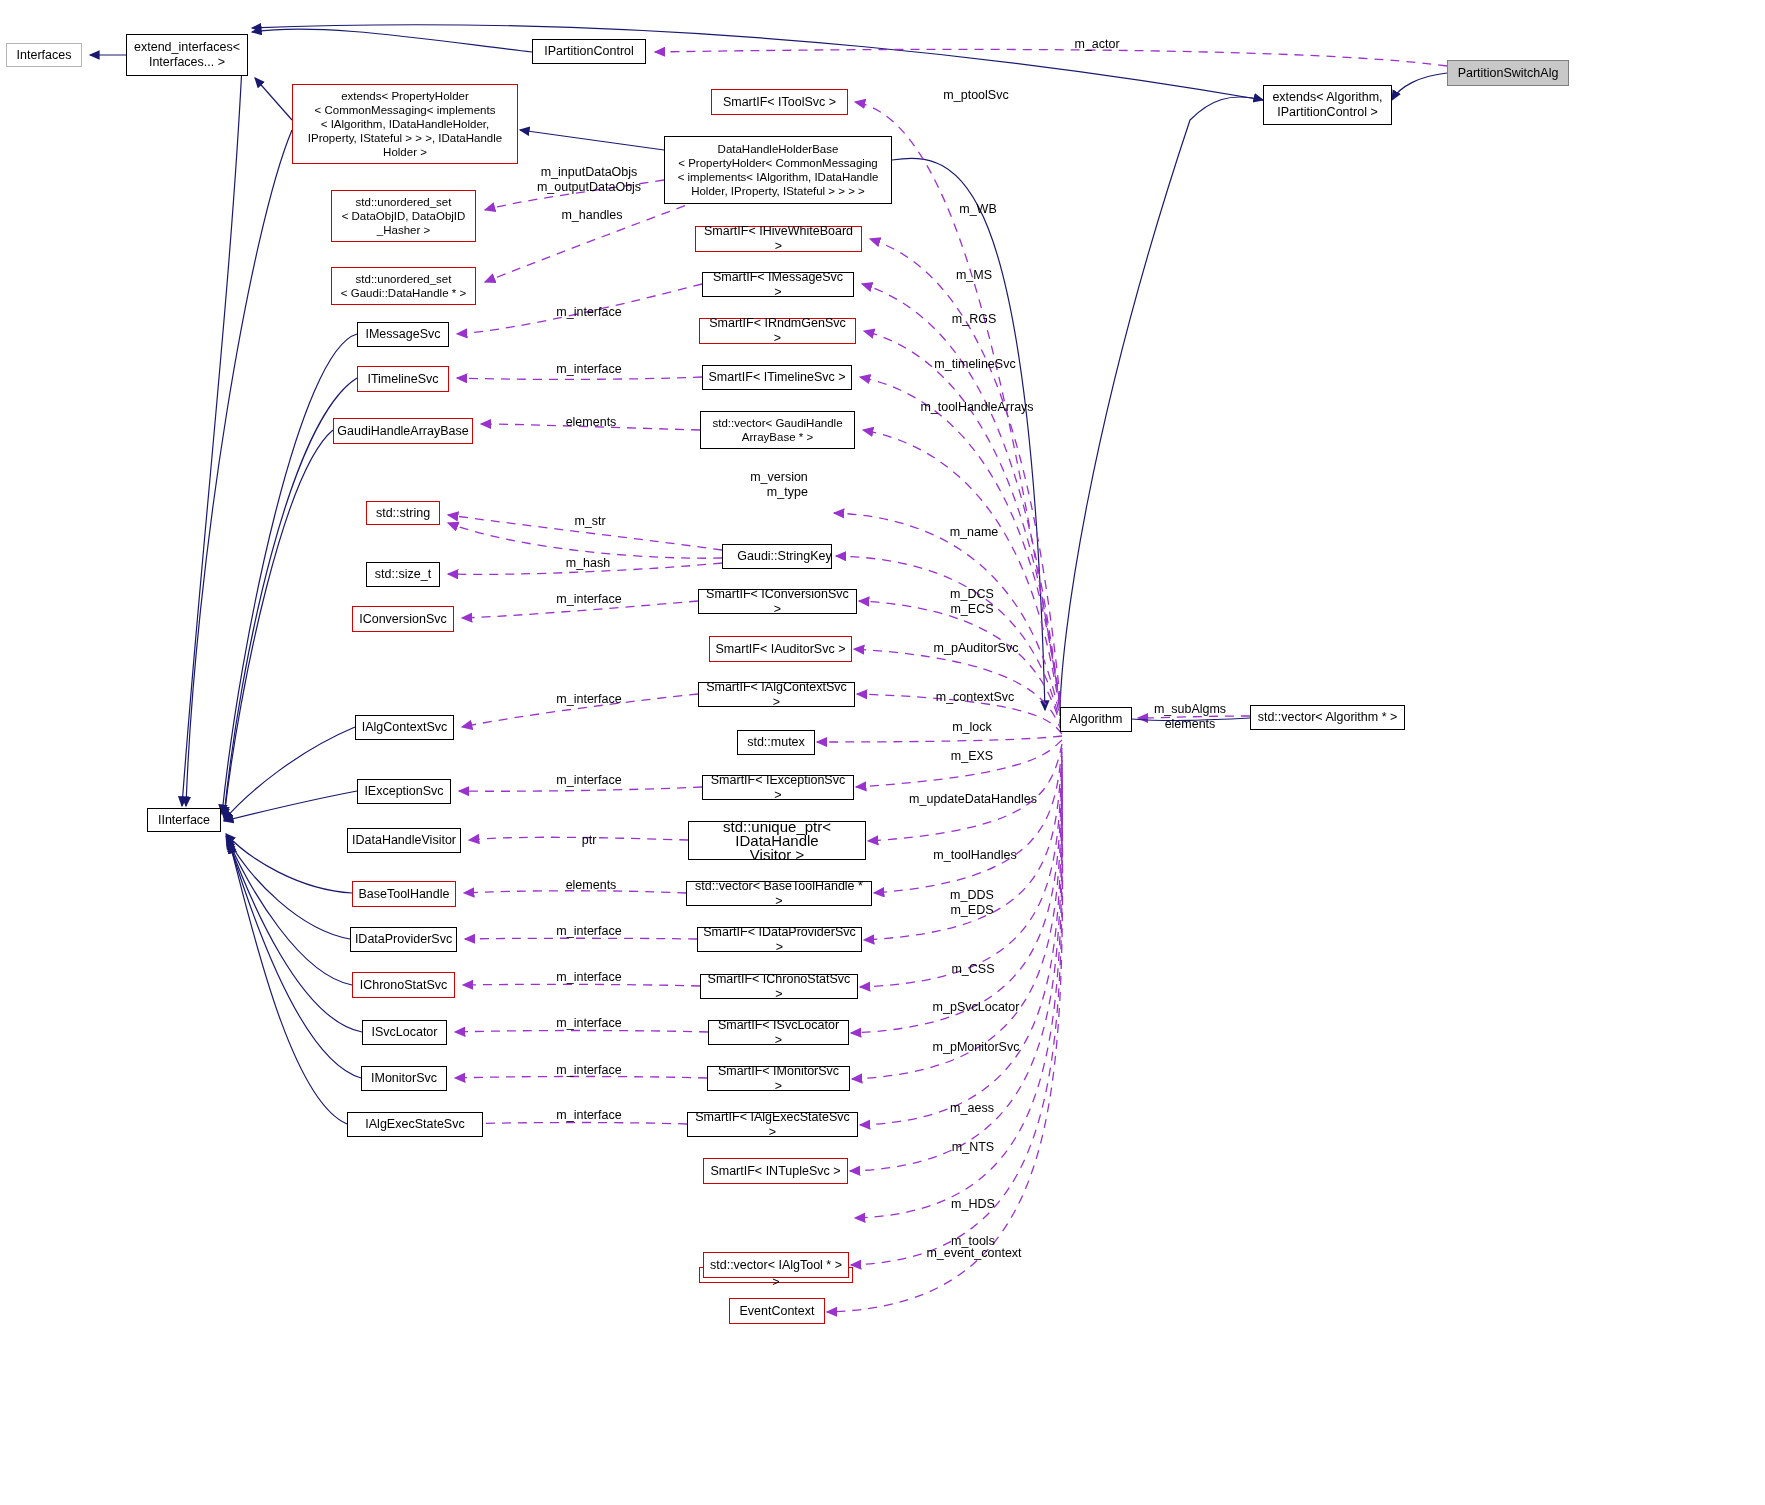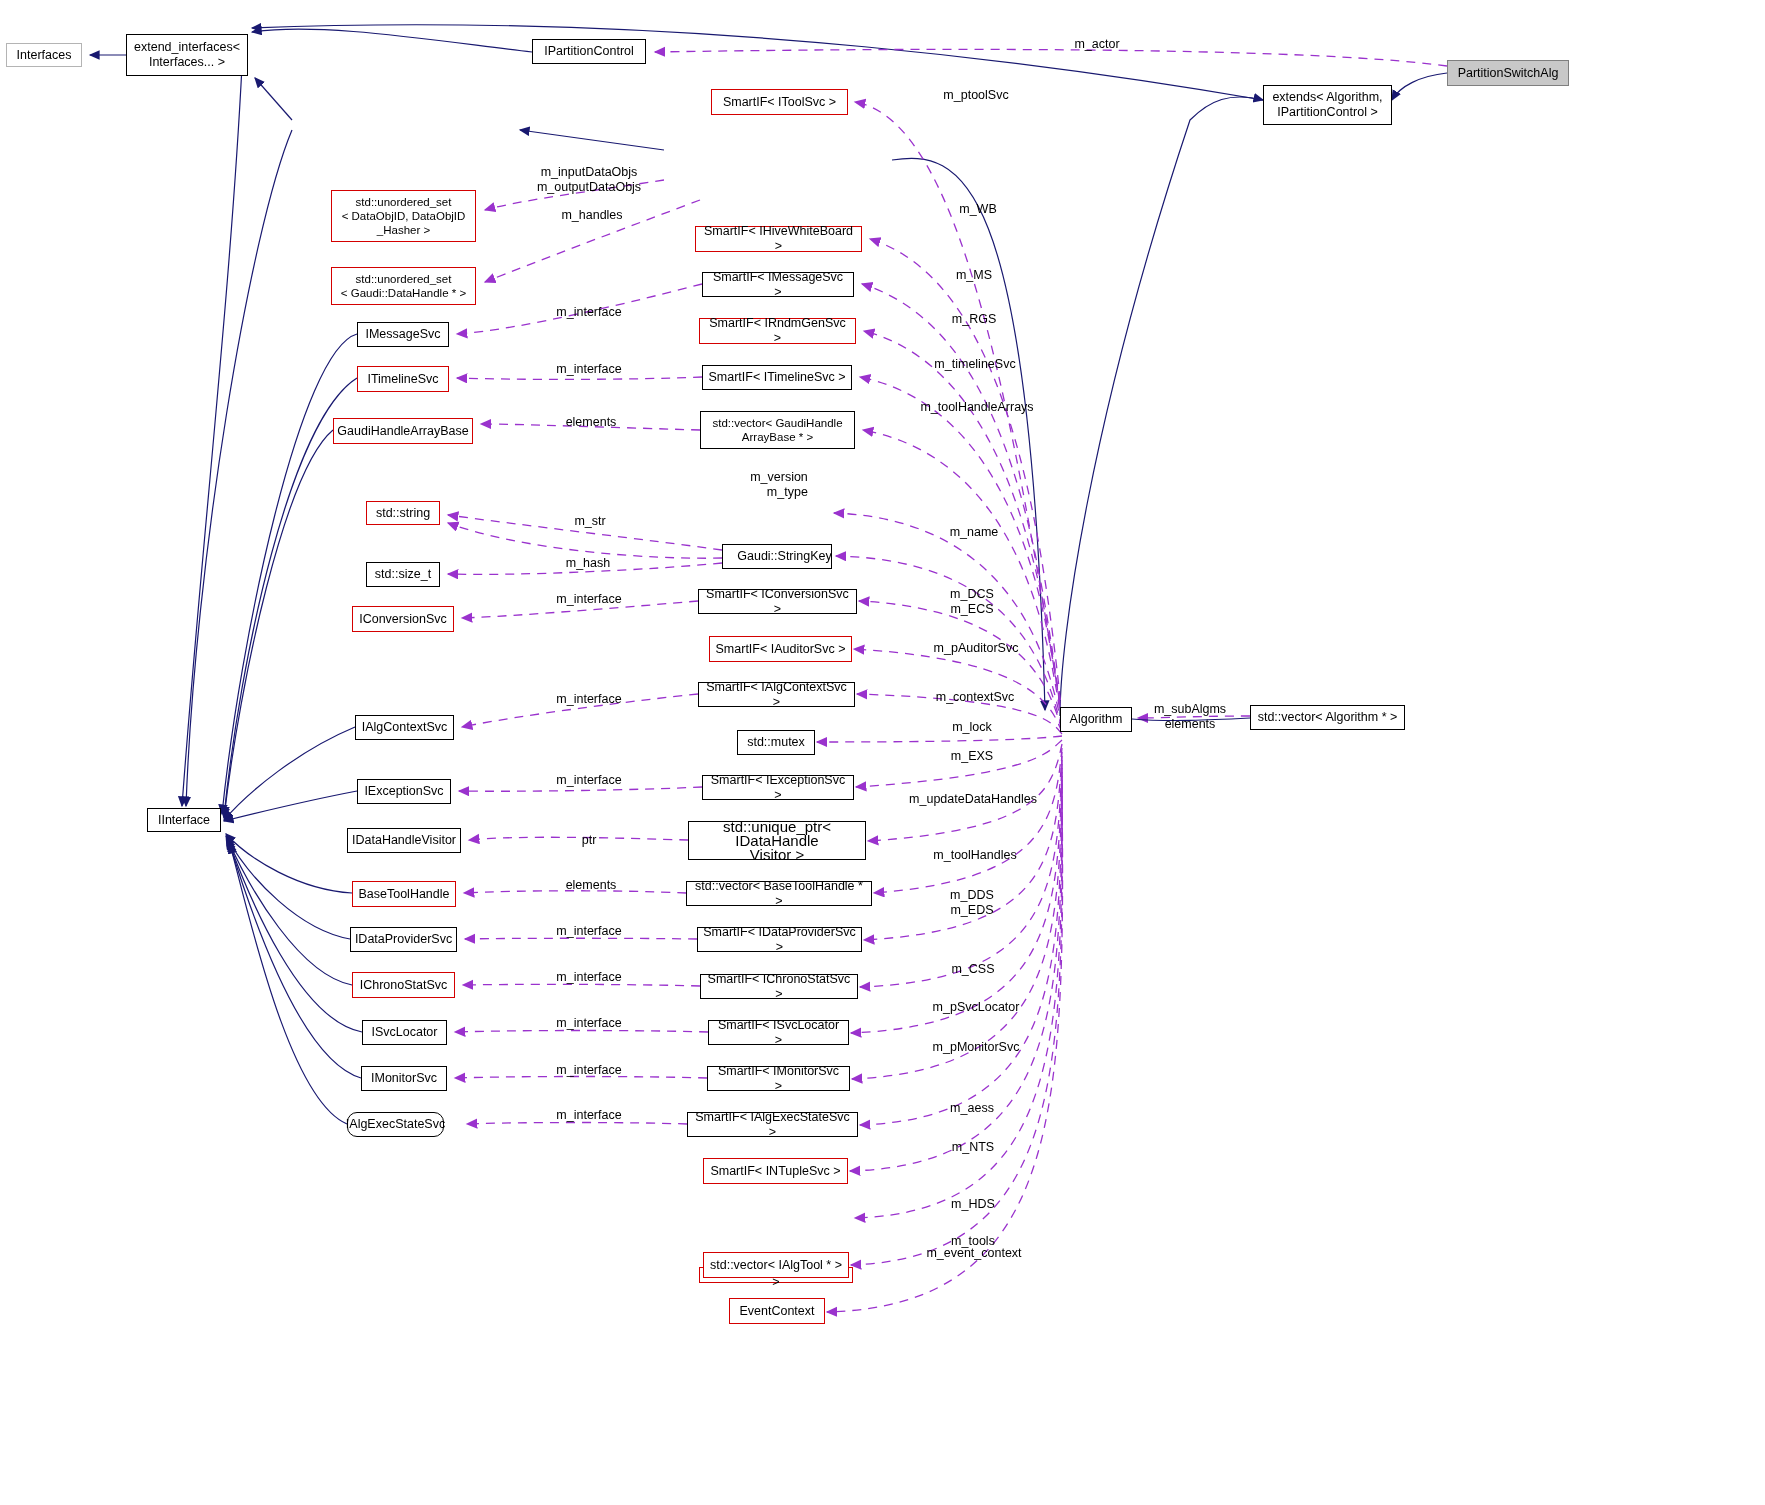--- a/index.html
+++ b/index.html
@@ -127,22 +127,31 @@
     </g>
 
     <g stroke="#191970" fill="none" stroke-width="1.2">
       <path d="M1132,719 C1170,722 1210,720 1250,718"></path>
     </g>
   </svg>
 
   <div class="node greyborder" style="left:6px;top:43px;width:76px;height:24px;">Interfaces</div>
   <div class="node" style="left:126px;top:34px;width:122px;height:42px;">extend_interfaces&lt;
 Interfaces... &gt;</div>
+  <div class="node red" style="left:292px;top:84px;width:226px;height:80px;font-size:11.5px;line-height:14px;">extends&lt; PropertyHolder
+&lt; CommonMessaging&lt; implements
+&lt; IAlgorithm, IDataHandleHolder,
+IProperty, IStateful &gt; &gt; &gt;, IDataHandle
+Holder &gt;</div>
   <div class="node" style="left:532px;top:39px;width:114px;height:25px;">IPartitionControl</div>
   <div class="node red" style="left:711px;top:89px;width:137px;height:26px;">SmartIF&lt; IToolSvc &gt;</div>
+  <div class="node" style="left:664px;top:136px;width:228px;height:68px;font-size:11.5px;line-height:14px;">DataHandleHolderBase
+&lt; PropertyHolder&lt; CommonMessaging
+&lt; implements&lt; IAlgorithm, IDataHandle
+Holder, IProperty, IStateful &gt; &gt; &gt; &gt;</div>
   <div class="node red" style="left:331px;top:190px;width:145px;height:52px;font-size:11.5px;line-height:14px;">std::unordered_set
 &lt; DataObjID, DataObjID
 _Hasher &gt;</div>
   <div class="node red" style="left:695px;top:226px;width:167px;height:26px;">SmartIF&lt; IHiveWhiteBoard &gt;</div>
   <div class="node red" style="left:331px;top:267px;width:145px;height:38px;font-size:11.5px;line-height:14px;">std::unordered_set
 &lt; Gaudi::DataHandle * &gt;</div>
   <div class="node" style="left:702px;top:272px;width:152px;height:25px;">SmartIF&lt; IMessageSvc &gt;</div>
   <div class="node" style="left:357px;top:322px;width:92px;height:25px;">IMessageSvc</div>
   <div class="node red" style="left:699px;top:318px;width:157px;height:26px;">SmartIF&lt; IRndmGenSvc &gt;</div>
   <div class="node red" style="left:357px;top:366px;width:92px;height:26px;">ITimelineSvc</div>
@@ -169,21 +178,21 @@
   <div class="node red" style="left:352px;top:881px;width:104px;height:26px;">BaseToolHandle</div>
   <div class="node" style="left:686px;top:881px;width:186px;height:25px;">std::vector&lt; BaseToolHandle * &gt;</div>
   <div class="node" style="left:350px;top:927px;width:107px;height:25px;">IDataProviderSvc</div>
   <div class="node" style="left:697px;top:927px;width:165px;height:25px;">SmartIF&lt; IDataProviderSvc &gt;</div>
   <div class="node red" style="left:352px;top:972px;width:103px;height:26px;">IChronoStatSvc</div>
   <div class="node" style="left:700px;top:974px;width:158px;height:25px;">SmartIF&lt; IChronoStatSvc &gt;</div>
   <div class="node" style="left:362px;top:1020px;width:85px;height:25px;">ISvcLocator</div>
   <div class="node" style="left:708px;top:1020px;width:141px;height:25px;">SmartIF&lt; ISvcLocator &gt;</div>
   <div class="node" style="left:361px;top:1066px;width:86px;height:25px;">IMonitorSvc</div>
   <div class="node" style="left:707px;top:1066px;width:143px;height:25px;">SmartIF&lt; IMonitorSvc &gt;</div>
-  <div class="node" style="left:347px;top:1112px;width:97px;height:25px;border-radius:10px;">IAlgExecStateSvc</div>
+  <div class="node" style="left:347px;top:1112px;width:136px;height:25px;">IAlgExecStateSvc</div>
   <div class="node" style="left:687px;top:1112px;width:171px;height:25px;">SmartIF&lt; IAlgExecStateSvc &gt;</div>
   <div class="node" style="left:147px;top:808px;width:74px;height:24px;">IInterface</div>
   <div class="node red" style="left:703px;top:1158px;width:145px;height:26px;">SmartIF&lt; INTupleSvc &gt;</div>
   <div class="node red" style="left:699px;top:1267px;width:154px;height:16px;">SmartIF&lt; IHistogramSvc &gt;</div>
   <div class="node red" style="left:703px;top:1252px;width:146px;height:26px;">std::vector&lt; IAlgTool * &gt;</div>
   <div class="node red" style="left:729px;top:1298px;width:96px;height:26px;">EventContext</div>
   <div class="node" style="left:1263px;top:85px;width:129px;height:40px;">extends&lt; Algorithm,
 IPartitionControl &gt;</div>
   <div class="node grey" style="left:1447px;top:60px;width:122px;height:26px;">PartitionSwitchAlg</div>
 

